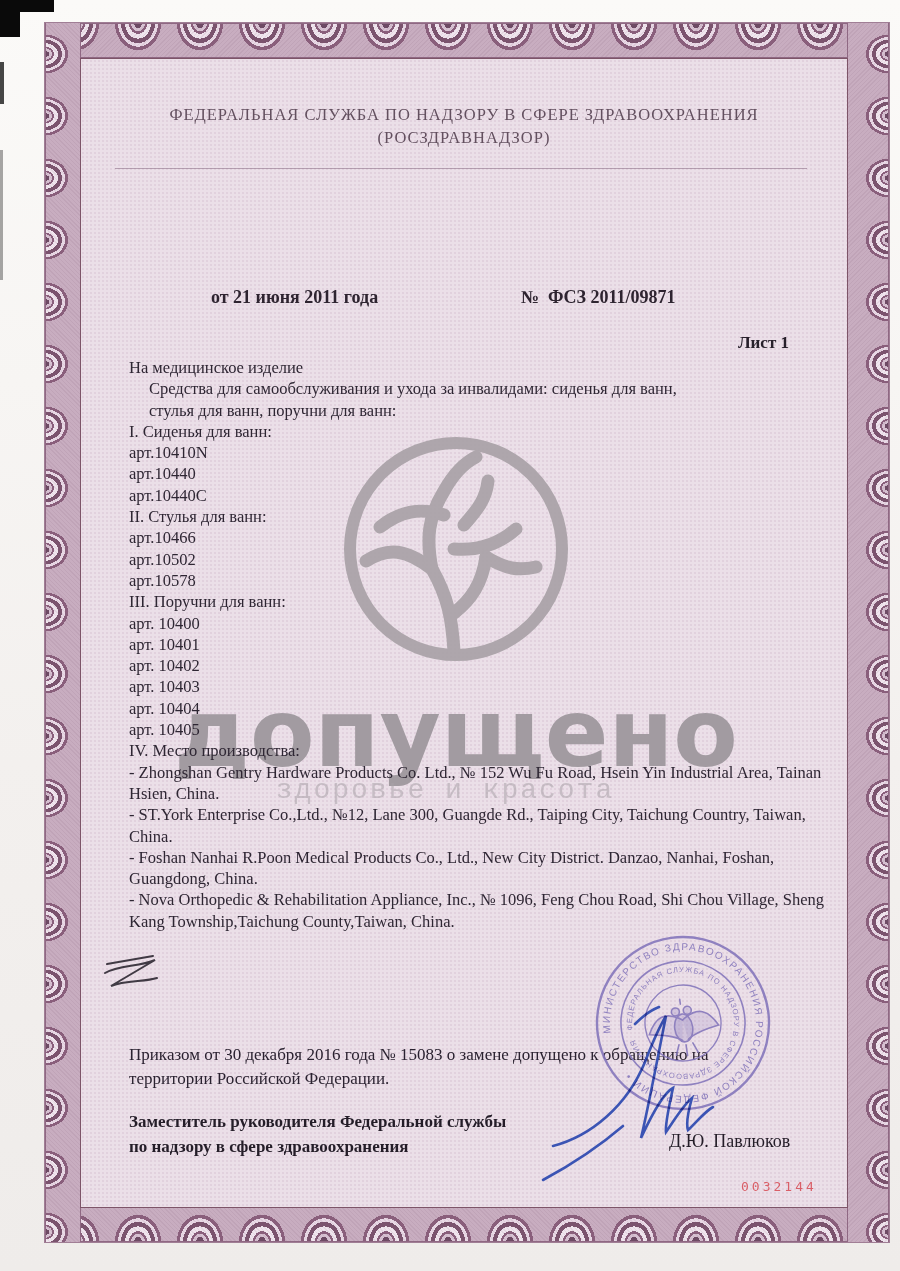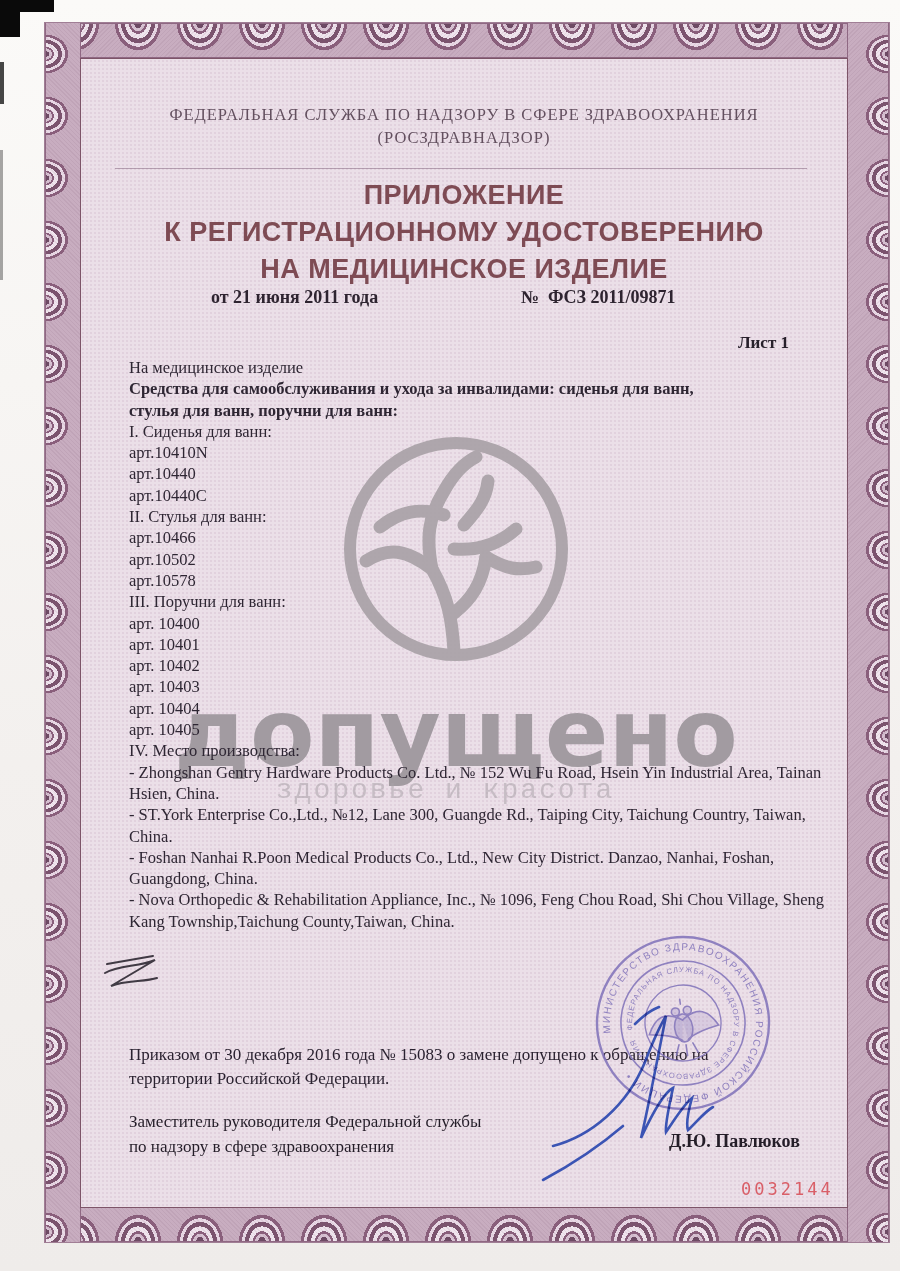--- a/index.html
+++ b/index.html
@@ -76,30 +76,30 @@
     font-family:"Liberation Sans",sans-serif;font-weight:bold;
     color:#7e4b54;font-size:27px;line-height:37px;letter-spacing:.5px;}
   .meta-row{position:absolute;top:228px;left:0;width:100%;height:24px;
     font-weight:bold;font-size:18px;color:#2e2430;}
   .meta-date{position:absolute;left:130px;top:0;white-space:pre;}
   .meta-number{position:absolute;left:420px;top:0;white-space:pre;margin-left:20px;}
   .sheet{position:absolute;top:254px;right:58px;font-weight:bold;font-size:17px;color:#27202b;margin-top:20px;}
   .body-block{position:absolute;left:48px;top:298px;width:700px;
     font-size:16.5px;line-height:21.3px;color:#2e2633;}
   .line{white-space:nowrap;}
-  .line.b{font-weight:bold;}
+  .line.b{font-weight:normal;margin-left:20px;}
   .line.addr{white-space:normal;}
   .order-note{position:absolute;left:48px;top:984px;width:592px;
     font-size:17px;line-height:24px;color:#2a2230;}
   .signer{position:absolute;left:48px;top:1050px;width:460px;
-    font-weight:normal;font-size:17px;line-height:25px;color:#241d28;}
+    font-weight:bold;font-size:17px;line-height:25px;color:#241d28;}
   .signer-name{position:absolute;left:588px;top:1072px;
-    font-weight:bold;font-size:18px;color:#241d28;white-space:nowrap;}
+    font-weight:normal;font-size:18px;color:#241d28;white-space:nowrap;}
   .serial{position:absolute;left:660px;top:1120px;
-    font-family:"DejaVu Sans Mono",monospace;font-size:17px;letter-spacing:3px;
+    font-family:"DejaVu Sans Mono",monospace;font-size:13px;letter-spacing:3px;
     color:#d95f68;}
   
   .wm-tree{position:absolute;left:255px;top:370px;width:240px;height:240px;opacity:.92;}
   .wm-brand{position:absolute;left:375px;top:628px;transform:translateX(-50%);
     font-family:"DejaVu Sans",sans-serif;font-weight:bold;font-size:94px;
     color:#a29ba1;letter-spacing:0;line-height:1;}
   .wm-tagline{position:absolute;left:364px;top:716px;transform:translateX(-50%);
     font-family:Liberation Mono, monospace;font-size:28px;letter-spacing:2px;
     color:#aaa3a9;opacity:.55;white-space:nowrap;}
   
@@ -143,25 +143,20 @@
       <div class="wm-tagline">здоровье и красота</div>
     </div>
 
     <div class="layer-text">
       <div class="agency">
         <div>ФЕДЕРАЛЬНАЯ СЛУЖБА ПО НАДЗОРУ В СФЕРЕ ЗДРАВООХРАНЕНИЯ</div>
         <div>(РОСЗДРАВНАДЗОР)</div>
       </div>
       <div class="header-rule"></div>
 
-      <div class="doc-title">
-        <div>ПРИЛОЖЕНИЕ</div>
-        <div>К РЕГИСТРАЦИОННОМУ УДОСТОВЕРЕНИЮ</div>
-        <div>НА МЕДИЦИНСКОЕ ИЗДЕЛИЕ</div>
-      </div>
 
       <div class="meta-row">
         <span class="meta-date">от 21 июня 2011 года</span>
         <span class="meta-number">№  ФСЗ 2011/09871</span>
       </div>
       <div class="sheet">Лист 1</div>
 
       <div class="body-block">
         <div class="line">На медицинское изделие</div>
         <div class="line b">Средства для самообслуживания и ухода за инвалидами: сиденья для ванн,</div>

